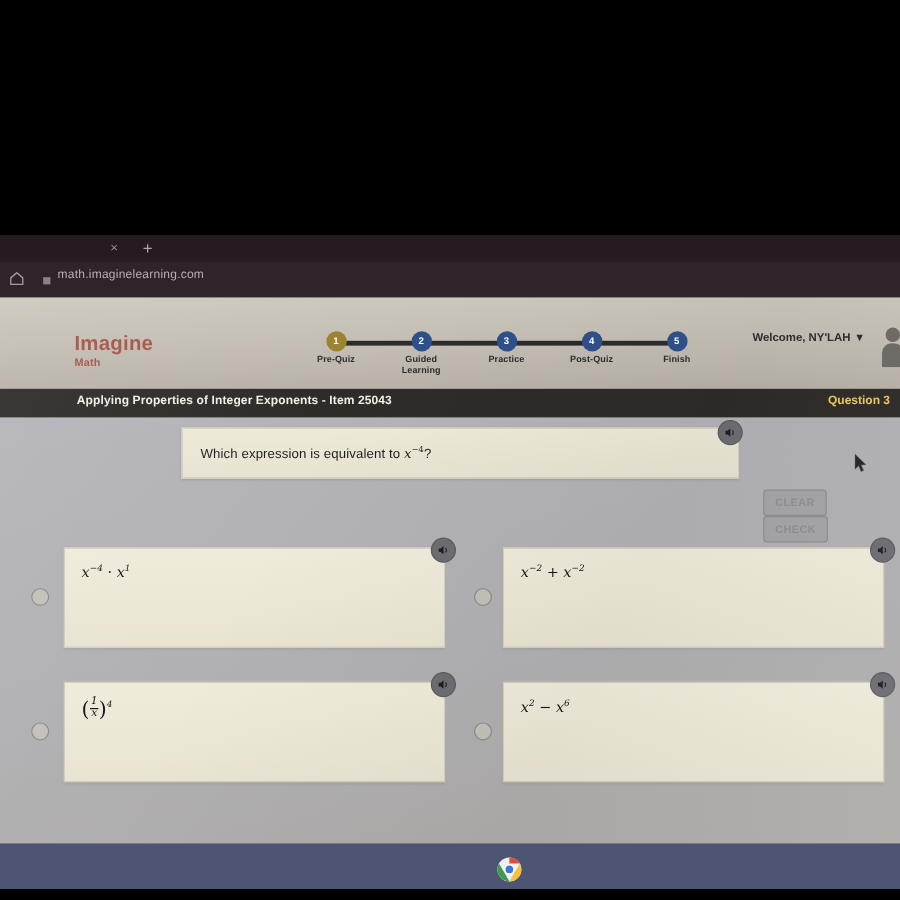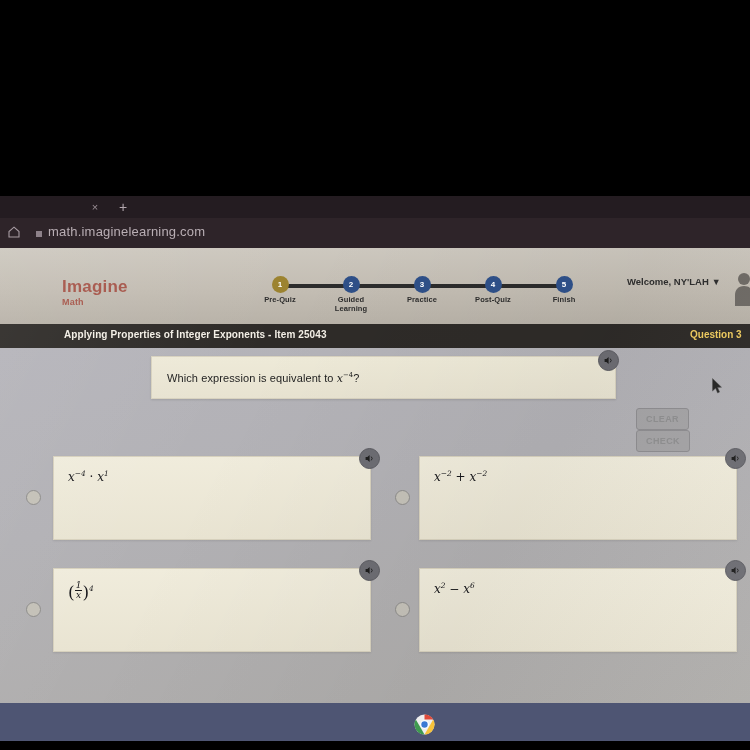--- a/index.html
+++ b/index.html
@@ -16,21 +16,21 @@
   .tabstrip { position: absolute; left: 0; top: 0; width: 750px; height: 22px; background: #241c21; }
   .tab-close { position: absolute; left: 88px; top: 4px; width: 14px; height: 14px; color: #9a8e95;
                font-size: 11px; line-height: 14px; text-align: center; }
   .tab-new { position: absolute; left: 115px; top: 3px; width: 16px; height: 16px; color: #b3a7ae;
              font-size: 14px; line-height: 16px; text-align: center; }
 
   .urlrow { position: absolute; left: 0; top: 22px; width: 750px; height: 30px; background: #2e2429; }
   .home-ico { position: absolute; left: 7px; top: 7px; width: 14px; height: 14px; }
   .home-ico svg { display: block; }
   .lock-sq { position: absolute; left: 36px; top: 13px; width: 6px; height: 6px; background: #8d8189; }
-  .urltext { position: absolute; left: 48px; top: 6px; font-size: 13px; color: #b9aeb4;
+  .urltext { position: absolute; left: 48px; top: 6px; font-size: 10px; color: #b9aeb4;
              letter-spacing: .2px; white-space: nowrap; filter: blur(.25px); }
 
   
   .app { position: absolute; left: 0; top: 248px; width: 750px; height: 455px; background: #b9b4ac; }
 
   
   .app-header { position: absolute; left: 0; top: 0; width: 750px; height: 76px;
                 background: linear-gradient(180deg,#cdc8bf 0%, #c3bdb3 55%, #b8b2a8 100%); }
   .logo { position: absolute; left: 62px; top: 30px; }
   .logo-main { font-size: 17px; font-weight: 600; color: #a6564a; letter-spacing: .2px; line-height: 18px; }

